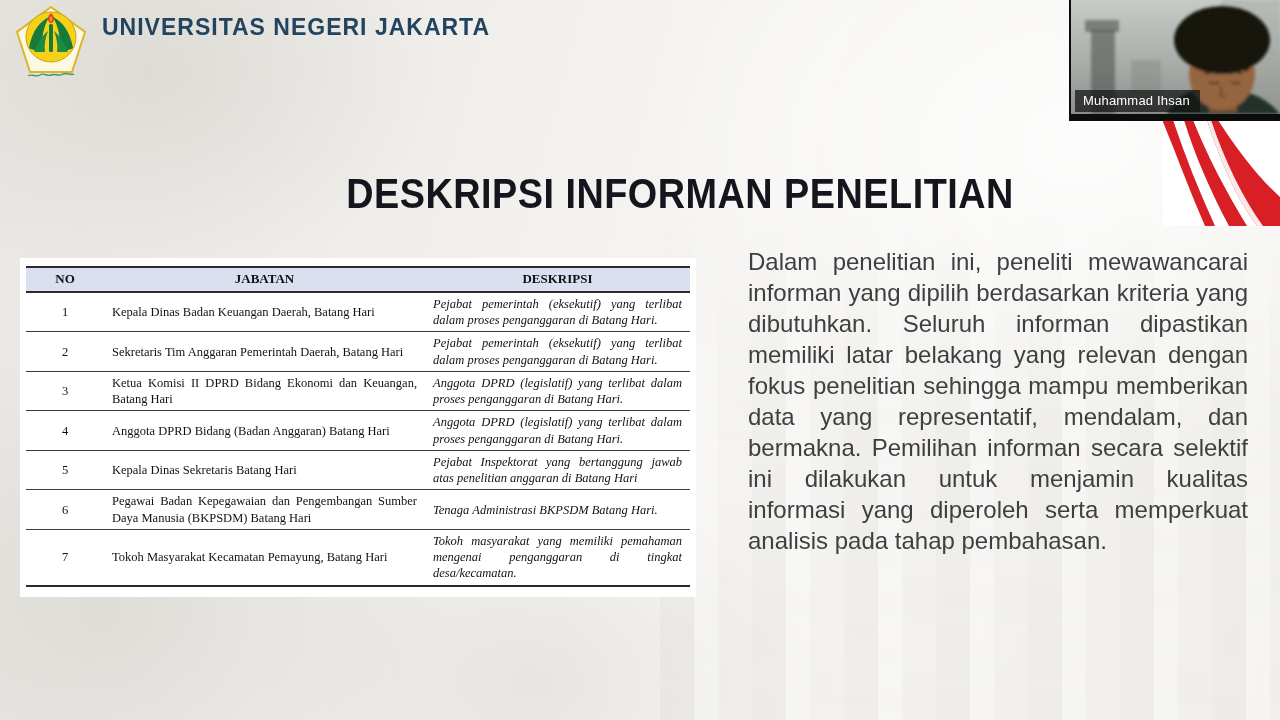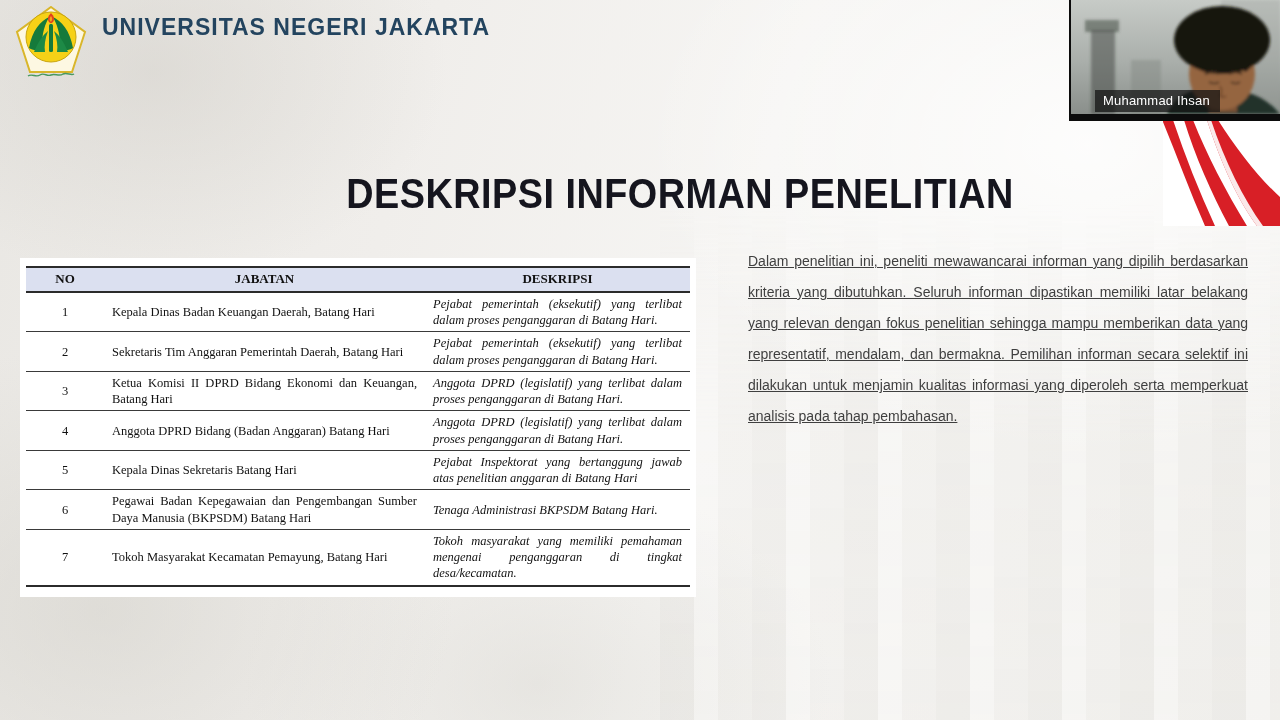--- a/index.html
+++ b/index.html
@@ -54,33 +54,33 @@
     padding:3px 8px;vertical-align:middle;border-bottom:1.5px solid #3a3a3a;
   }
   table.informants tr:last-child td{border-bottom:none;}
   td.col-no{text-align:center;width:38px;}
   th.col-no{width:38px;}
   td.col-jab{width:305px;text-align:justify;margin-top:12px;}
   td.col-desk{text-align:justify;font-style:italic;}
   
   .desc-paragraph{
     position:absolute;left:748px;top:246px;width:500px;margin:0;
-    font-size:14px;line-height:31px;color:#3f3f3f;text-align:justify;text-decoration:underline;
+    font-size:24px;line-height:31px;color:#3f3f3f;text-align:justify;
   }
   
   .ribbon{position:absolute;left:1163px;top:120px;width:117px;height:106px;}
   
   .webcam{
     position:absolute;left:1069px;top:0;width:211px;height:121px;background:#0c0c0c;
     border-left:2px solid #0c0c0c;box-sizing:border-box;
   }
   .webcam svg{display:block;}
   .name-tag{
     position:absolute;left:4px;bottom:9px;background:rgba(18,18,18,.72);color:#ffffff;
-    font-size:13px;padding:3px 10px 4px 8px;letter-spacing:.2px;margin-left:20px;
+    font-size:13px;padding:3px 10px 4px 8px;letter-spacing:.2px;
   }
   .webcam-bar{position:absolute;left:0;bottom:0;width:100%;height:7px;background:#0c0c0c;}
 </style>
 </head>
 <body>
 
 <div class="bg-layer bg-grad"></div>
 <div class="bg-columns"></div>
 
 <div class="brand">

